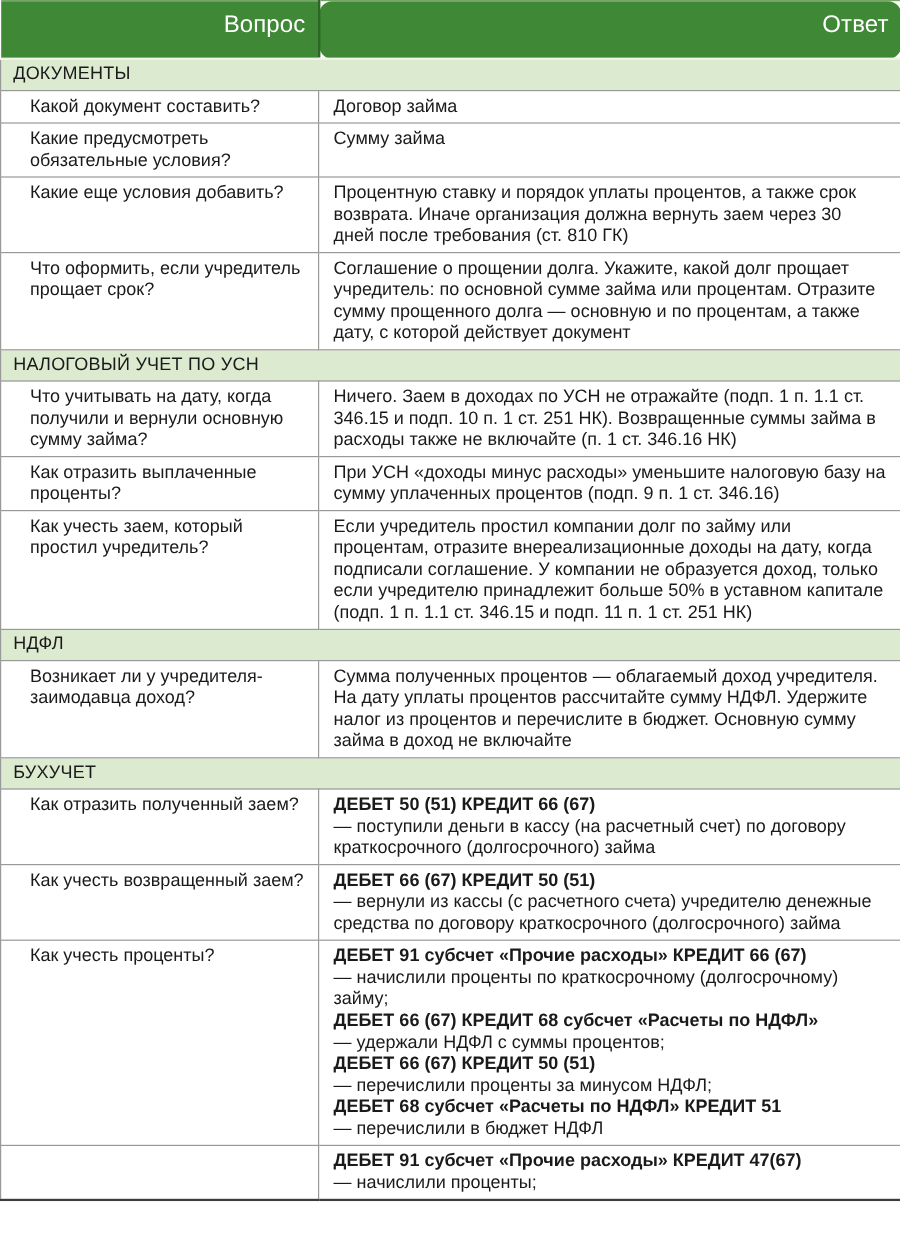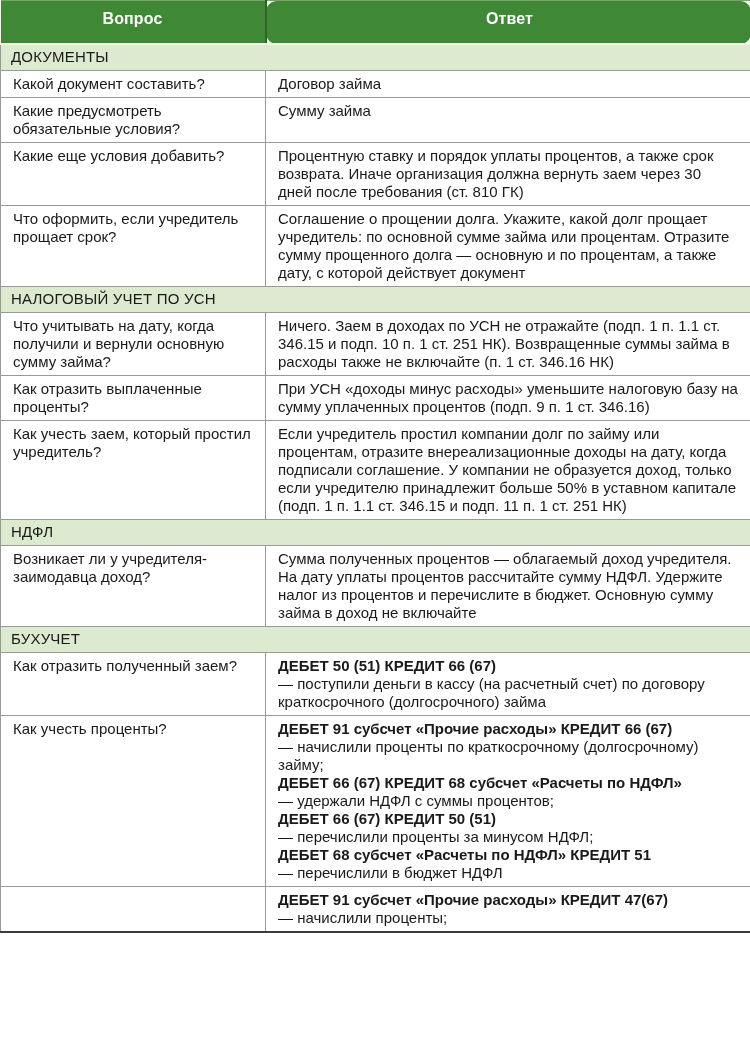--- a/index.html
+++ b/index.html
@@ -22,23 +22,23 @@
     -webkit-font-smoothing:antialiased;
   }
   table{
     width:750px;
     border-collapse:collapse;
     table-layout:fixed;
   }
   th{
     background:var(--header-bg);
     color:var(--header-text);
-    font-size:16px;
-    font-weight:bold;
-    text-align:center;
+    font-size:20px;
+    font-weight:normal;
+    text-align:right;
     vertical-align:top;
     padding:9px 10px 15px 10px;
     border-top:1px solid var(--header-top);
     border-bottom:2px solid var(--header-gap);
     letter-spacing:0.1px;
   }
   th.col-answer{
     border-left:2px solid var(--header-divider);
     padding-left:12px;
     border-radius:11px;
@@ -52,21 +52,21 @@
     margin-top:16px;
   }
   td.section-cell{
     background:var(--section-bg);
     padding:3px 10px 4px 10px;
     font-size:15px;
     letter-spacing:0.2px;
   }
   td.q-cell{
     width:265px;
-    padding:4px 10px 4px 12px;
+    padding:4px 10px 4px 24px;
   }
   td.a-cell{
     padding:4px 12px 4px 12px;
   }
   tbody tr:last-child td{
     border-bottom:2px solid var(--outer-bottom);
   }
   .seg{display:block;}
   .seg.bold{font-weight:bold;}
 </style>
@@ -146,20 +146,27 @@
         <td class="section-cell" colspan="2">БУХУЧЕТ</td>
       </tr>
       <tr class="data-row">
         <td class="q-cell">Как отразить полученный заем?</td>
         <td class="a-cell">
           <div class="seg bold">ДЕБЕТ 50 (51) КРЕДИТ 66 (67)</div>
           <div class="seg">— поступили деньги в кассу (на расчетный счет) по договору краткосрочного (долгосрочного) займа</div>
         </td>
       </tr>
       <tr class="data-row">
+        <td class="q-cell">Как учесть возвращенный заем?</td>
+        <td class="a-cell">
+          <div class="seg bold">ДЕБЕТ 66 (67) КРЕДИТ 50 (51)</div>
+          <div class="seg">— вернули из кассы (с расчетного счета) учредителю денежные средства по договору краткосрочного (долгосрочного) займа</div>
+        </td>
+      </tr>
+      <tr class="data-row">
         <td class="q-cell">Как учесть проценты?</td>
         <td class="a-cell">
           <div class="seg bold">ДЕБЕТ 91 субсчет «Прочие расходы» КРЕДИТ 66 (67)</div>
           <div class="seg">— начислили проценты по краткосрочному (долгосрочному) займу;</div>
           <div class="seg bold">ДЕБЕТ 66 (67) КРЕДИТ 68 субсчет «Расчеты по НДФЛ»</div>
           <div class="seg">— удержали НДФЛ с суммы процентов;</div>
           <div class="seg bold">ДЕБЕТ 66 (67) КРЕДИТ 50 (51)</div>
           <div class="seg">— перечислили проценты за минусом НДФЛ;</div>
           <div class="seg bold">ДЕБЕТ 68 субсчет «Расчеты по НДФЛ» КРЕДИТ 51</div>
           <div class="seg">— перечислили в бюджет НДФЛ</div>

